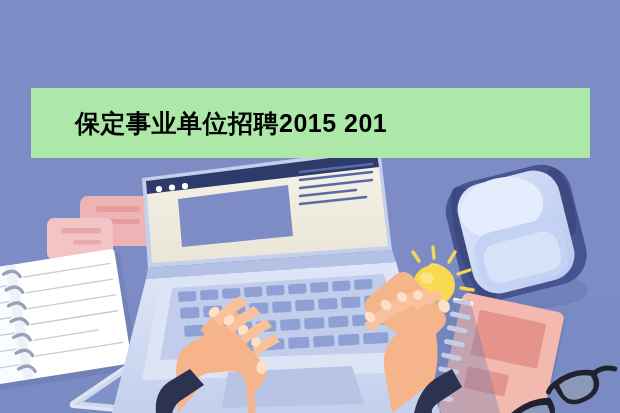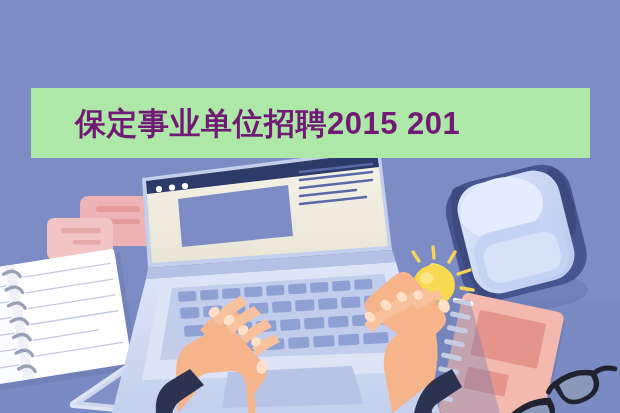--- a/index.html
+++ b/index.html
@@ -33,22 +33,22 @@
     width: 559px;
     height: 70px;
     background: #aee8a8;
     display: flex;
     align-items: center;
     z-index: 40;
     box-sizing: border-box;
   }
   .title-text {
     padding-left: 44px;
-    color: #701a75;
-    font-size: 31px;
+    color: #000000;
+    font-size: 25px;
     font-weight: bold;
     letter-spacing: 0.5px;
     white-space: nowrap;
     line-height: 1;
   }
 </style>
 </head>
 <body>
 
 <div id="stage">

